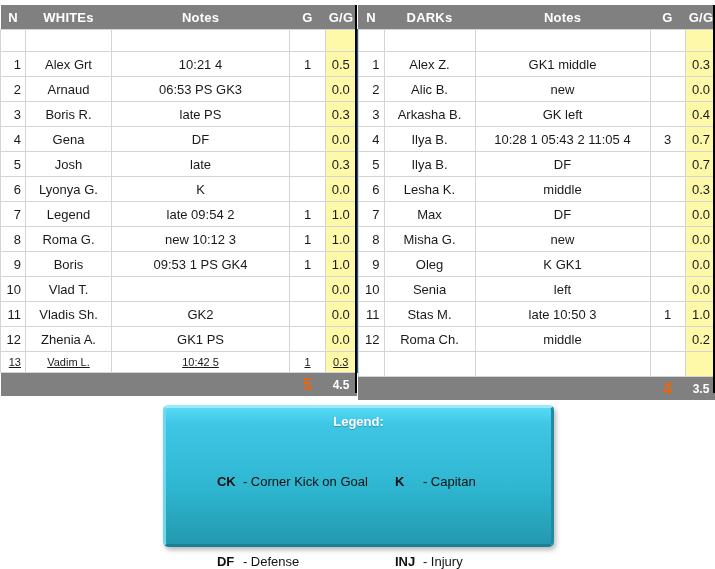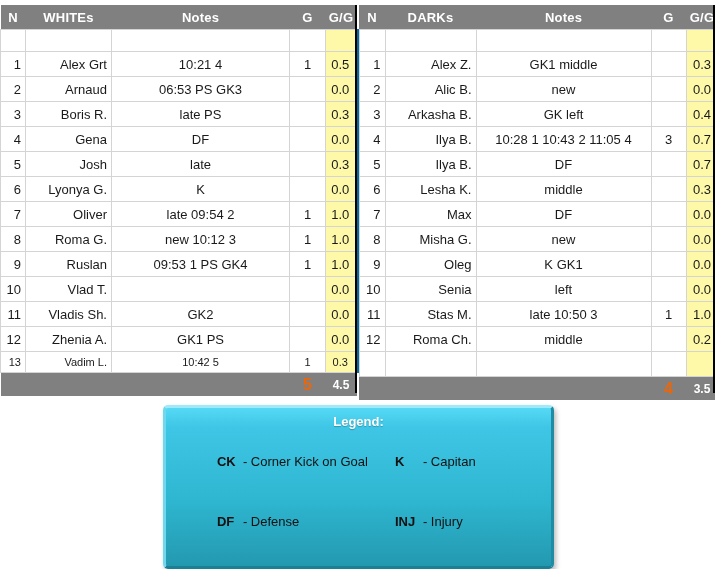--- a/index.html
+++ b/index.html
@@ -85,32 +85,32 @@
   }
   .team-table tbody tr:first-child td {
     border-top: 1px solid #d4d4d4;
   }
   td.col-n {
     text-align: right;
     color: #b3b3b3;
     padding-right: 6px;
     font-size: 13px;
   }
-  td.col-name  { text-align: right;  padding-left: 7px; }
+  td.col-name  { text-align: center;  padding-left: 7px; }
   td.col-notes { text-align: center;  padding-left: 7px; }
   td.col-g     { text-align: center; }
   td.col-gg {
     background: #fdf9a8;
     text-align: center;
     border-right: 1px solid #fdf9a8;
   }
-  .left  td.col-gg { border-right: 4px solid #0369a1; }
-
-  
-  tr.small-row td        { height: 20px; font-size: 11px; }
+  .left  td.col-gg { border-right: 2px solid #0369a1; }
+
+  
+  tr.small-row td        { height: 20px; font-size: 11px; text-decoration: underline; }
   tr.small-row td.col-n  { font-size: 11px; }
 
   
   tr.blank-row td { height: 21px; }
   tr.blank-row td.col-gg { background: #fdf9a8; }
 
   
   .team-table tfoot td {
     background: #808080;
     color: #ffffff;
@@ -149,21 +149,21 @@
     height: 388px;
     background: #000000;
   }
 
   
   #legend {
     position: absolute;
     left: 163px;
     top: 405px;
     width: 391px;
-    height: 164px;
+    height: 142px;
     box-sizing: border-box;
     border-radius: 5px;
     background: linear-gradient(180deg,
                 #55d9f5 0%,
                 #3fc6e6 12%,
                 #2eb5cf 60%,
                 #2399b0 100%);
     border-top: 3px solid #9fe9fb;
     border-left: 3px solid #6fd8ef;
     border-right: 3px solid #1f8ca3;
@@ -187,20 +187,21 @@
   .legend-row {
     font-size: 13px;
     color: #111111;
     line-height: 20px;
     white-space: pre;
   }
   .legend-abbr {
     font-weight: bold;
     display: inline-block;
     min-width: 26px;
+    margin-top: 20px;
   }
   .legend-col.right-col .legend-abbr { min-width: 28px; }
 </style>
 </head>
 <body>
 
 <div id="tables-wrap">
 
   <table class="team-table left">
     <colgroup>
@@ -267,35 +268,35 @@
       </tr>
       <tr>
         <td class="col-n">6</td>
         <td class="col-name">Lyonya G.</td>
         <td class="col-notes">K</td>
         <td class="col-g"></td>
         <td class="col-gg">0.0</td>
       </tr>
       <tr>
         <td class="col-n">7</td>
-        <td class="col-name">Oliver</td>
+        <td class="col-name">Legend</td>
         <td class="col-notes">late  09:54 2</td>
         <td class="col-g">1</td>
         <td class="col-gg">1.0</td>
       </tr>
       <tr>
         <td class="col-n">8</td>
         <td class="col-name">Roma G.</td>
         <td class="col-notes">new 10:12 3</td>
         <td class="col-g">1</td>
         <td class="col-gg">1.0</td>
       </tr>
       <tr>
         <td class="col-n">9</td>
-        <td class="col-name">Ruslan</td>
+        <td class="col-name">Boris</td>
         <td class="col-notes">09:53 1  PS  GK4</td>
         <td class="col-g">1</td>
         <td class="col-gg">1.0</td>
       </tr>
       <tr>
         <td class="col-n">10</td>
         <td class="col-name">Vlad T.</td>
         <td class="col-notes"></td>
         <td class="col-g"></td>
         <td class="col-gg">0.0</td>
@@ -376,21 +377,21 @@
       <tr>
         <td class="col-n">3</td>
         <td class="col-name">Arkasha B.</td>
         <td class="col-notes">GK left</td>
         <td class="col-g"></td>
         <td class="col-gg">0.4</td>
       </tr>
       <tr>
         <td class="col-n">4</td>
         <td class="col-name">Ilya B.</td>
-        <td class="col-notes">10:28 1  10:43 2  11:05 4</td>
+        <td class="col-notes">10:28 1  05:43 2  11:05 4</td>
         <td class="col-g">3</td>
         <td class="col-gg">0.7</td>
       </tr>
       <tr>
         <td class="col-n">5</td>
         <td class="col-name">Ilya B.</td>
         <td class="col-notes">DF</td>
         <td class="col-g"></td>
         <td class="col-gg">0.7</td>
       </tr>

